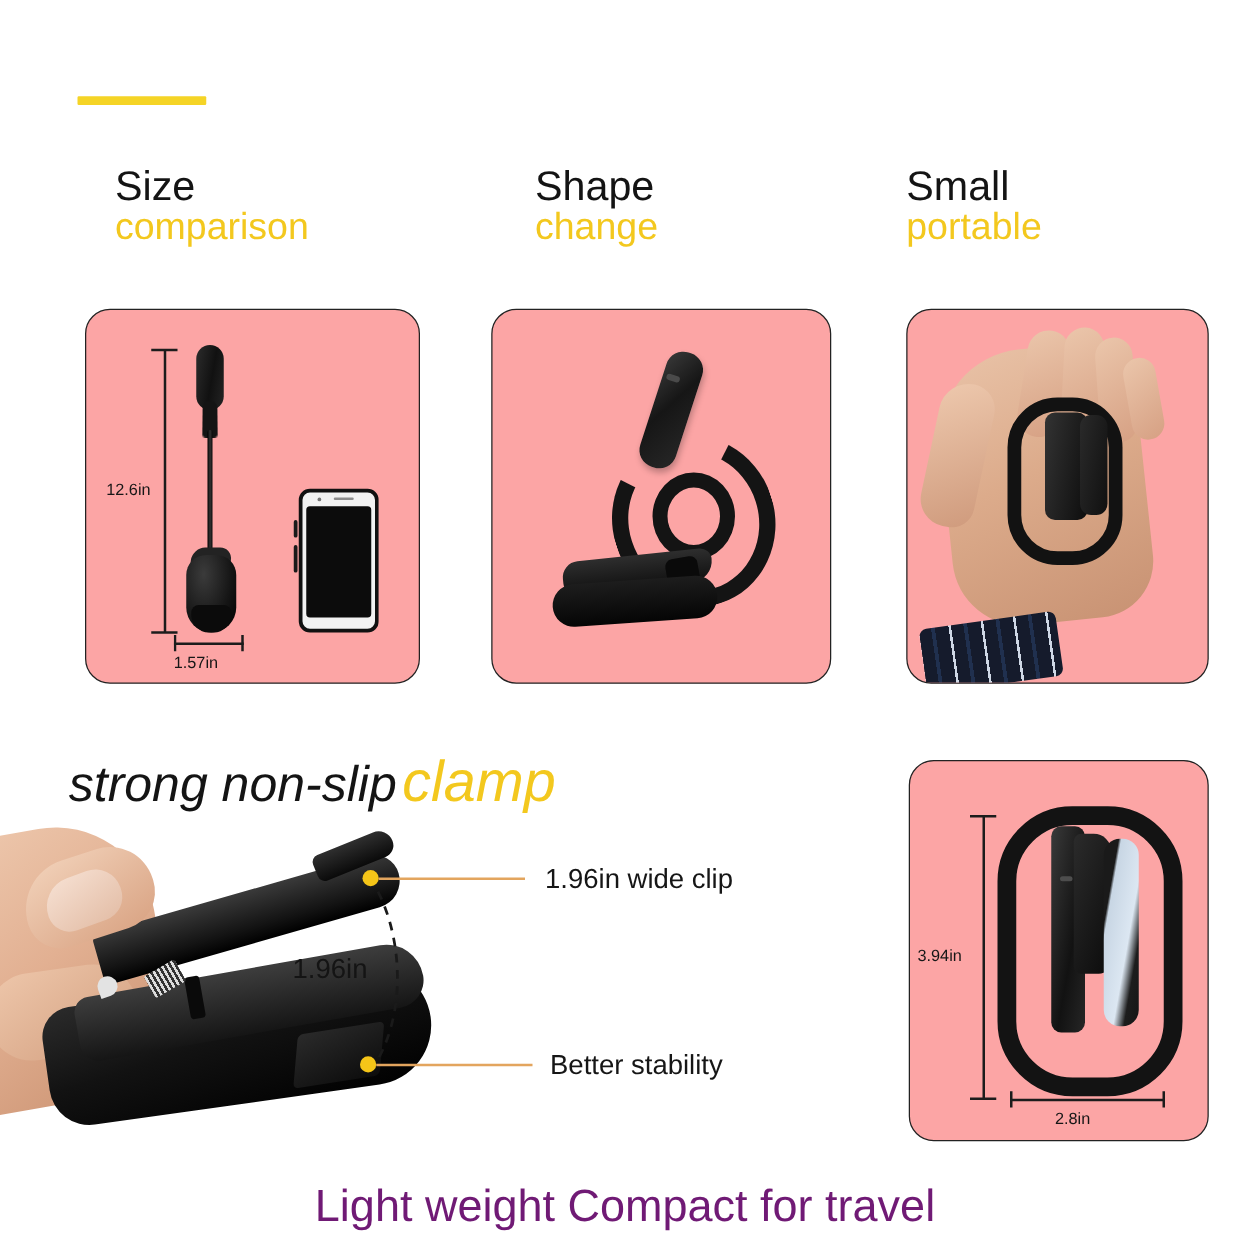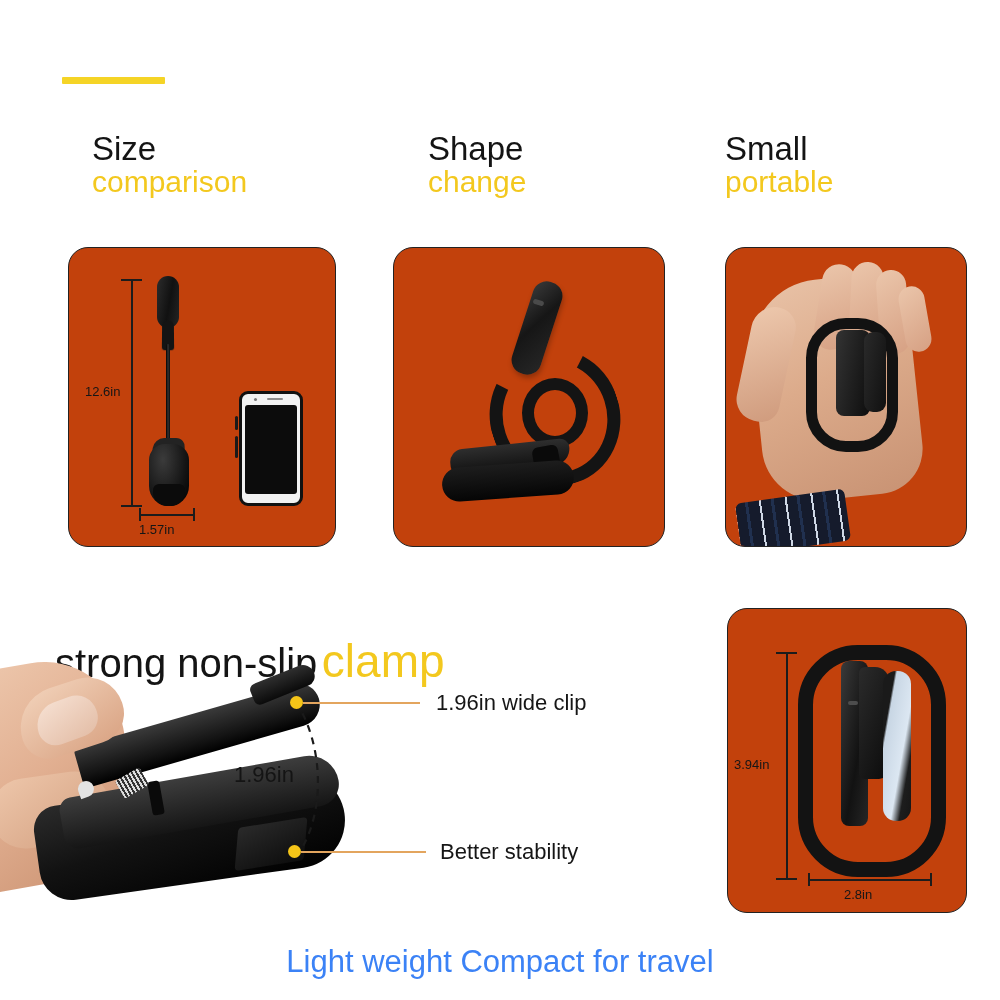--- a/index.html
+++ b/index.html
@@ -51,21 +51,21 @@
     line-height: 1.15;
     white-space: nowrap;
   }
   #head-0 { left: 92px;  top: 132px; }
   #head-1 { left: 428px; top: 132px; }
   #head-2 { left: 725px; top: 132px; }
 
   
   .panel {
     position: absolute;
-    background: #c2410c;
+    background: #fca5a5;
     border: 1.6px solid #222222;
     border-radius: 20px;
     overflow: hidden;
   }
   #panel-size    { left: 68px;  top: 247px; width: 266px; height: 298px; }
   #panel-shape   { left: 393px; top: 247px; width: 270px; height: 298px; }
   #panel-small   { left: 725px; top: 247px; width: 240px; height: 298px; }
   #panel-folded  { left: 727px; top: 608px; width: 238px; height: 303px; }
 
   .panel-inner { position: absolute; inset: 0; }
@@ -297,22 +297,23 @@
   }
   .f4-detail {
     position: absolute;
     left: 120px; top: 92px; width: 10px; height: 4px;
     background: #4d4d4d; border-radius: 2px;
   }
 
   
   .clamp-heading {
     position: absolute;
-    left: 55px; top: 634px;
-    white-space: nowrap;
+    left: 55px; top: 598px;
+    white-space: nowrap;
+    font-style: italic;
   }
   .clamp-heading .t-black {
     font-size: 40px;
     color: #141414;
   }
   .clamp-heading .t-yellow {
     font-size: 46px;
     color: #F3C81E;
   }
 
@@ -436,22 +437,22 @@
     color: #141414;
     white-space: nowrap;
   }
 
   
   .footer-text {
     position: absolute;
     left: 0; right: 0;
     top: 944px;
     text-align: center;
-    font-size: 31px;
-    color: #3b82f6;
+    font-size: 36px;
+    color: #701a75;
   }
 </style>
 </head>
 <body>
 
 <div class="page">
 
   <div class="title-rule"></div>
 
   <div class="col-head" id="head-1">

